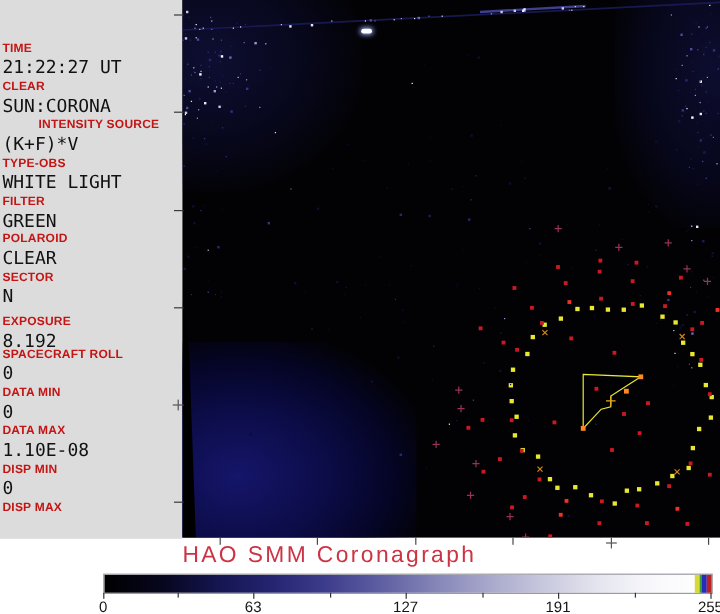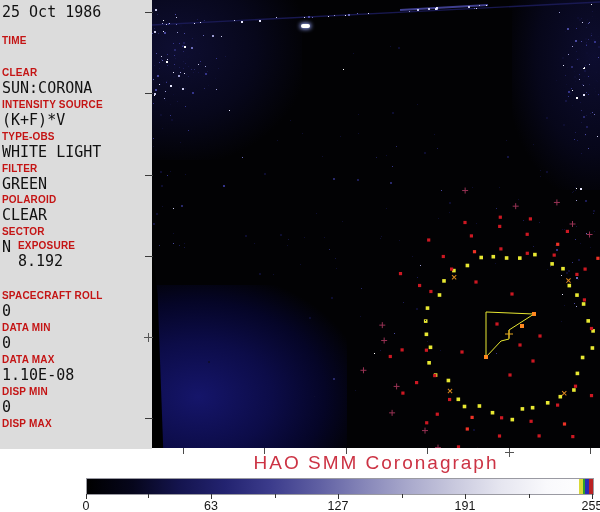--- a/index.html
+++ b/index.html
@@ -22,64 +22,64 @@
   .pylon{position:absolute;left:0;top:250px;width:16px;height:198px;background:#000;
      clip-path:polygon(0 0,35% 22%,70% 100%,0 100%);}
   .bright-spot{position:absolute;width:9px;height:4px;border-radius:2px;background:#fff;box-shadow:0 0 4px 1px #99a8ff;}
   .spk{position:absolute;}
   svg.markers{position:absolute;left:0;top:0;}
   
   .tick-h{position:absolute;width:8px;height:1px;background:#3a3a3a;}
   .tick-v{position:absolute;width:1px;height:6px;background:#4a4a4a;}
   .pm{position:absolute;background:#555;}
   
-  .img-title{position:absolute;left:152px;top:452px;width:448px;text-align:center;
+  .img-title{position:absolute;left:152px;top:452px;width:448px;
      font:19px "Liberation Sans",sans-serif;letter-spacing:2px;}
   .colorbar{position:absolute;border:1px solid #9a9aa2;}
   .cb-stripe{position:absolute;top:0;height:100%;}
   .cb-tick{position:absolute;width:1px;background:#333;}
   .cb-label{position:absolute;font:12.5px "Liberation Sans",sans-serif;color:#151515;transform:translateX(-50%);white-space:nowrap;}
 </style>
 </head>
 <body>
 
 <div class="screen">
 
   <div class="sidebar" id="sidebar" style="background: rgb(220, 220, 220);">
       <div class="fld" style="top: 3px;">
-        <div class="fld-value">25 Oct 1986</div>
       </div>
       <div class="fld" style="top: 34.9px;">
         <div class="fld-label" style="color: rgb(196, 20, 20);">TIME</div>
+        <div class="fld-value">21:22:27 UT</div>
       </div>
       <div class="fld" style="top: 66.8px;">
         <div class="fld-label" style="color: rgb(196, 20, 20);">CLEAR</div>
         <div class="fld-value">SUN:CORONA</div>
       </div>
       <div class="fld" style="top: 98.7px;">
-        <div class="fld-label" style="color: rgb(196, 20, 20);">INTENSITY SOURCE</div>
+        <div class="fld-label" style="color: rgb(196, 20, 20); margin-left: 30px;">INTENSITY SOURCE</div>
         <div class="fld-value">(K+F)*V</div>
       </div>
       <div class="fld" style="top: 130.6px;">
         <div class="fld-label" style="color: rgb(196, 20, 20);">TYPE-OBS</div>
         <div class="fld-value">WHITE LIGHT</div>
       </div>
       <div class="fld" style="top: 162.5px;">
         <div class="fld-label" style="color: rgb(196, 20, 20);">FILTER</div>
         <div class="fld-value">GREEN</div>
       </div>
       <div class="fld" style="top: 226.3px;">
         <div class="fld-label" style="color: rgb(196, 20, 20);">SECTOR</div>
         <div class="fld-value">N</div>
       </div>
       <div class="fld" style="top: 194.4px;">
         <div class="fld-label" style="color: rgb(196, 20, 20);">POLAROID</div>
         <div class="fld-value">CLEAR</div>
       </div>
-      <div class="fld" style="top: 240px; margin-left: 16px;">
+      <div class="fld" style="top: 263px;">
         <div class="fld-label" style="color: rgb(196, 20, 20);">EXPOSURE</div>
         <div class="fld-value">8.192</div>
       </div>
       <div class="fld" style="top: 290.1px;">
         <div class="fld-label" style="color: rgb(196, 20, 20);">SPACECRAFT ROLL</div>
         <div class="fld-value">0</div>
       </div>
       <div class="fld" style="top: 322px;">
         <div class="fld-label" style="color: rgb(196, 20, 20);">DATA MIN</div>
         <div class="fld-value">0</div>

